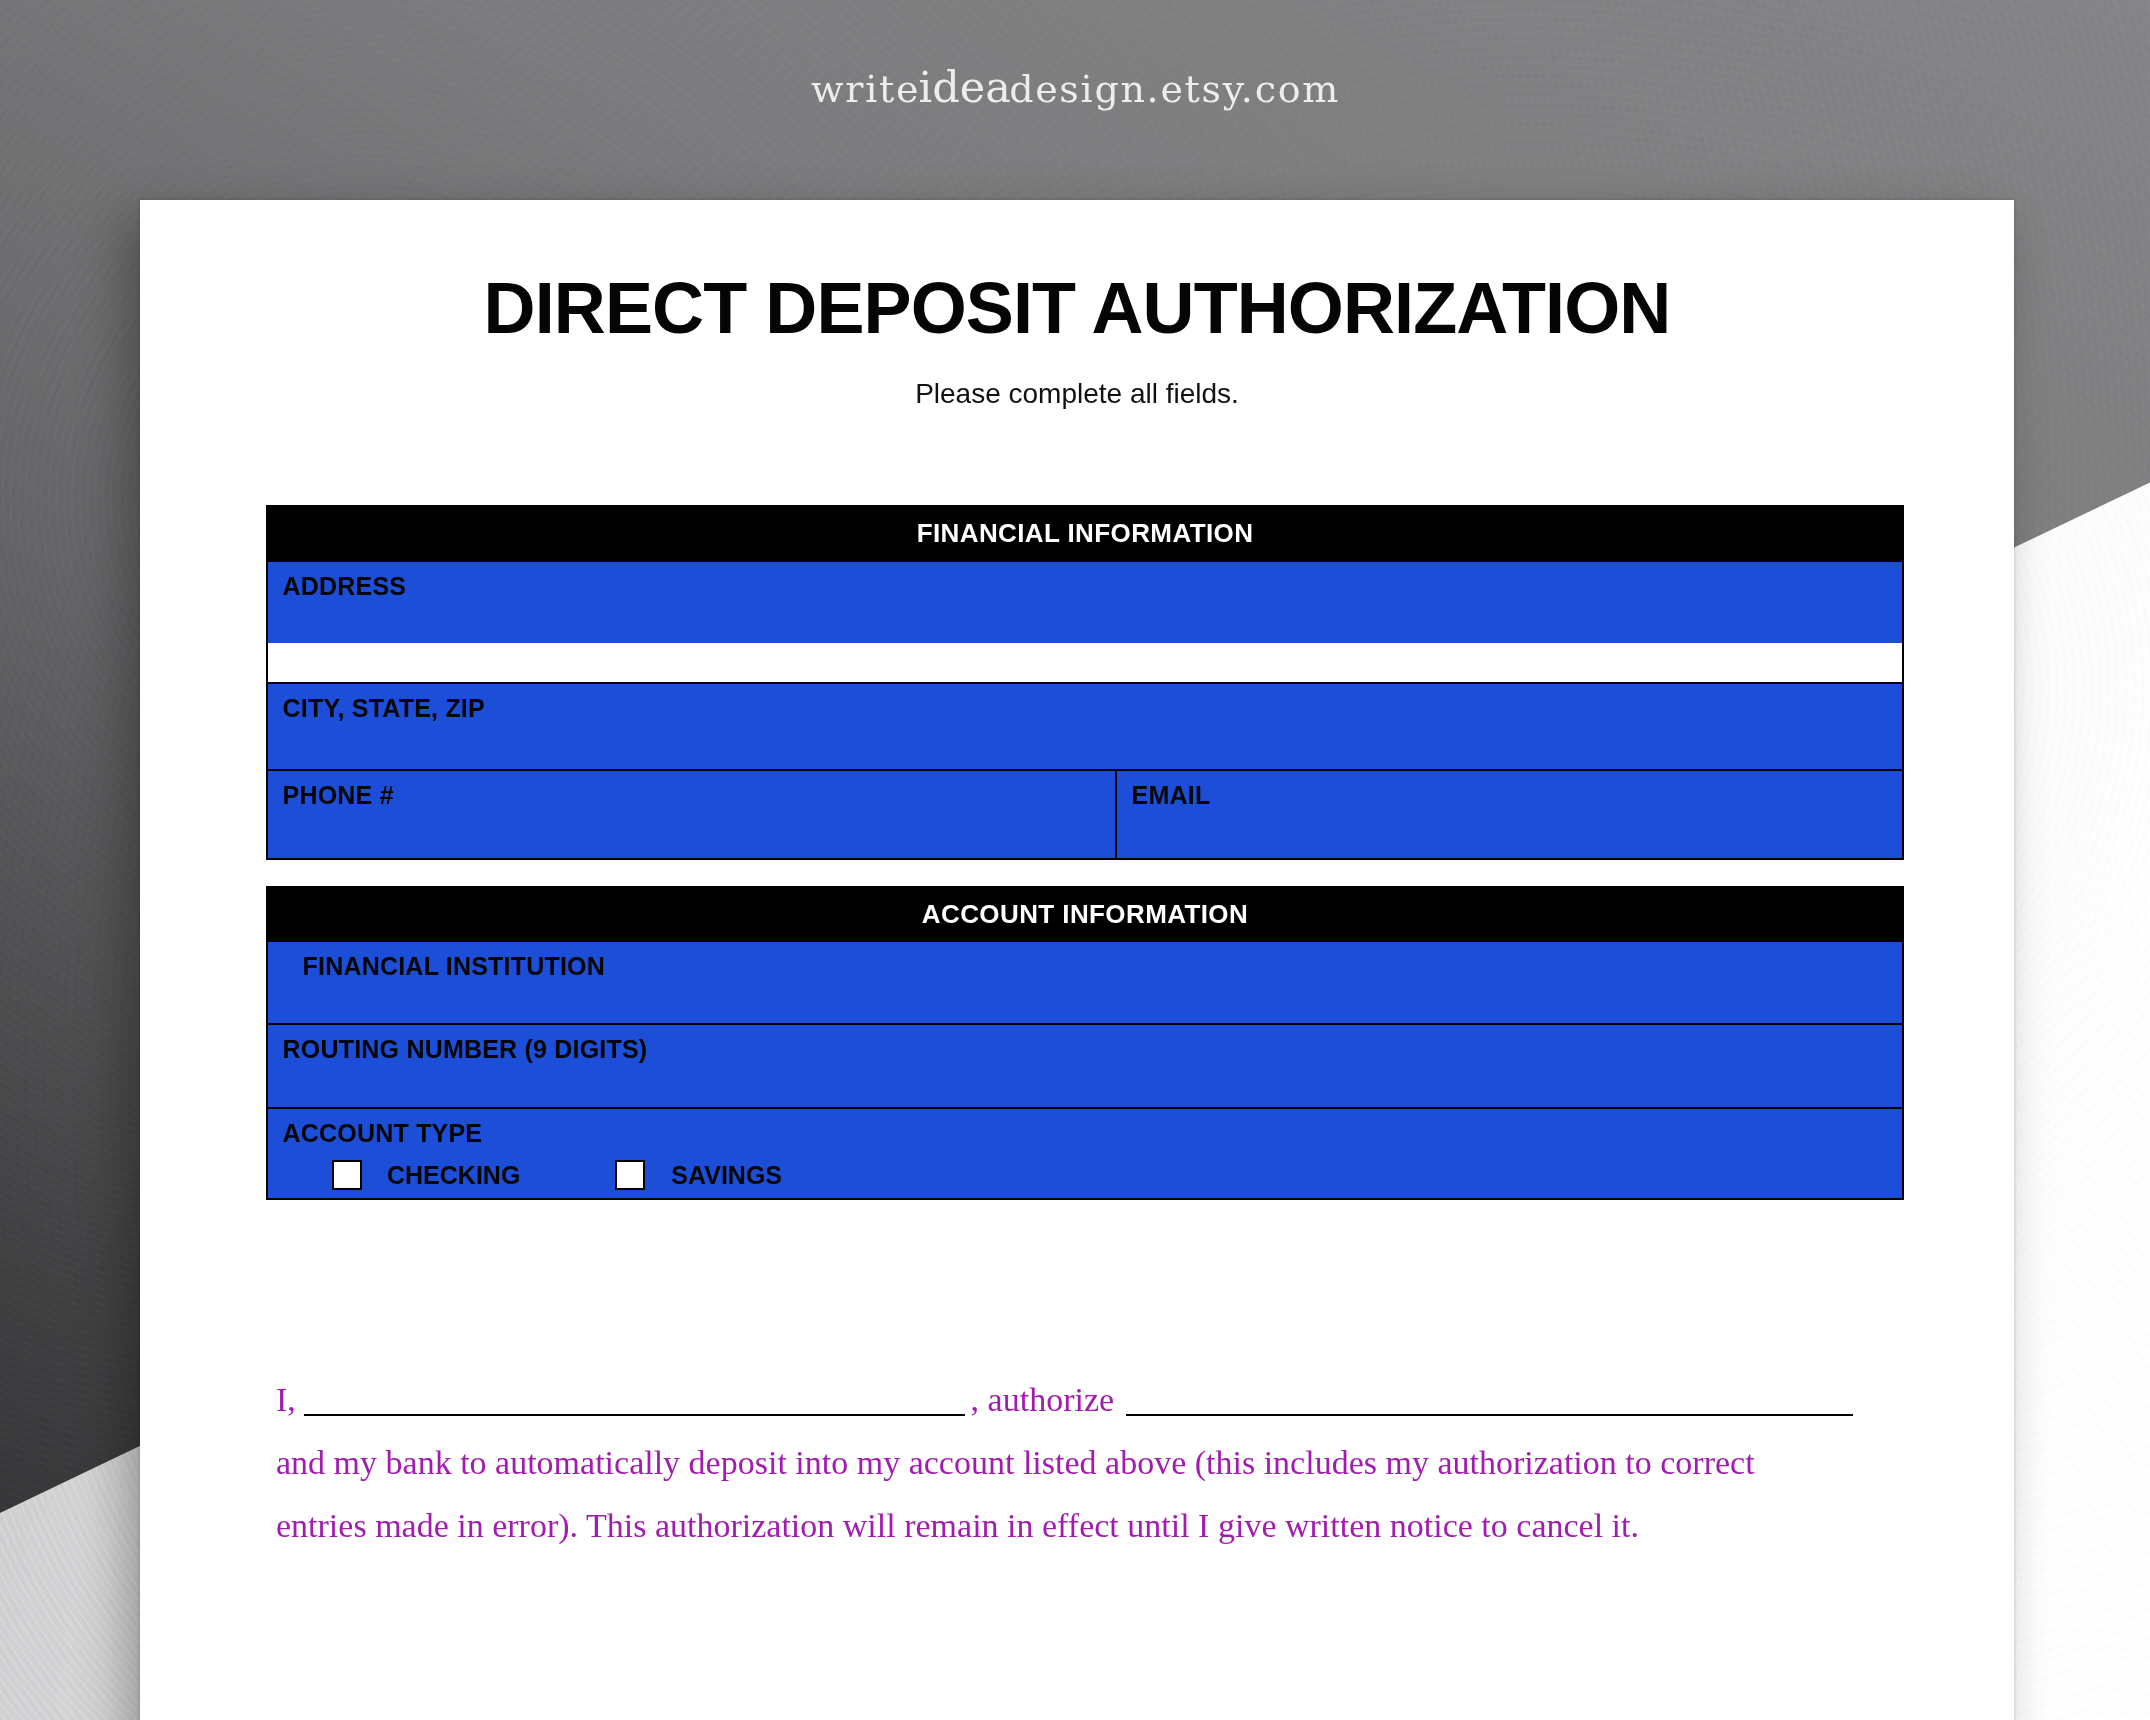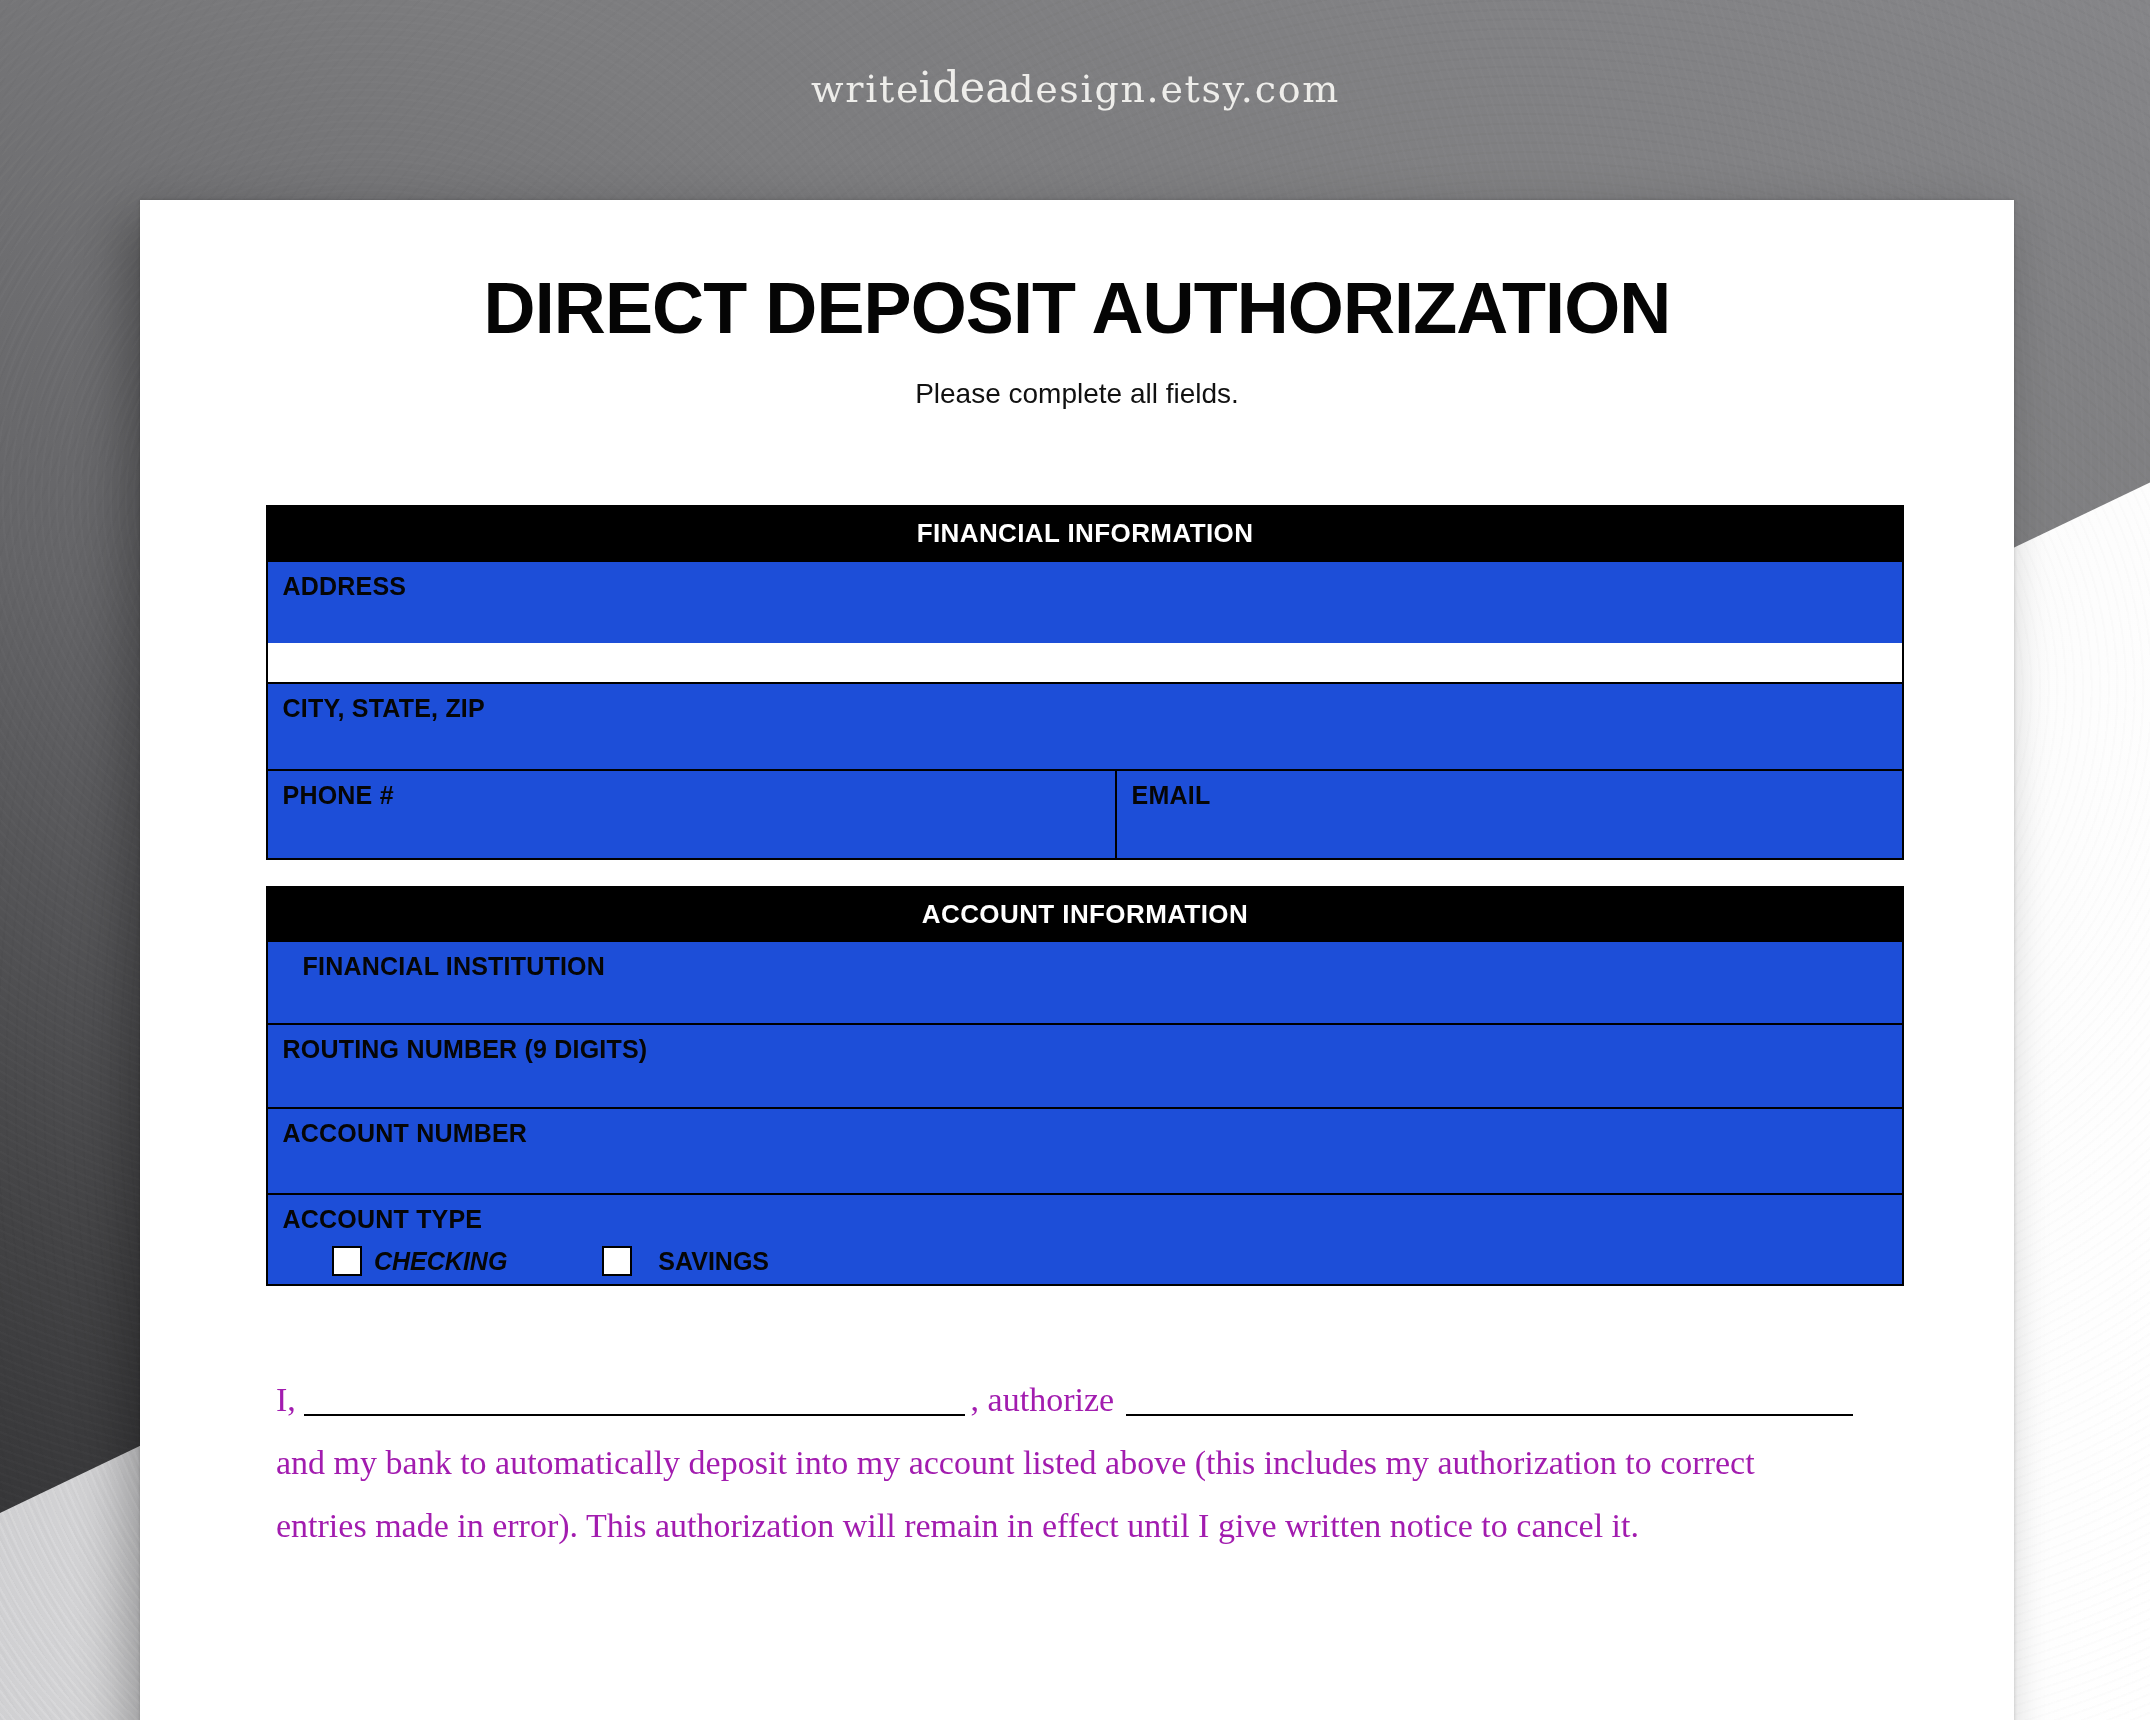--- a/index.html
+++ b/index.html
@@ -80,21 +80,21 @@
   .cell{box-sizing:border-box;height:100%;}
   .cell-phone{width:849px;border-right:2.6px solid #000;}
   .cell-email{flex:1;}
   .split .lbl{padding-top:10.3px;}
   .checkbox-row{display:flex;align-items:center;margin:12px 0 0 64px;}
   .checkbox{
     width:26px;height:26px;border:2.6px solid #000;background:#fff;
     display:inline-block;box-sizing:content-box;
   }
   .cb-lbl{font-size:25px;font-weight:bold;color:#060606;}
-  .cb-lbl-checking{margin-left:12px;font-style:italic;}
+  .cb-lbl-checking{margin-left:25px;}
   .checkbox-savings{margin-left:95px;}
   .cb-lbl-savings{margin-left:26px;}
   .auth{
     position:absolute;left:136px;top:1168px;width:1626px;
     font-family:"Liberation Serif","DejaVu Serif",serif;
     font-size:34px;color:#a21caf;line-height:63px;
   }
   .auth-line{white-space:nowrap;}
   .blank{
     display:inline-block;border-bottom:2.6px solid #000;
@@ -137,23 +137,20 @@
     </div>
 
     <div class="tbl tbl-account">
       <div class="bar">ACCOUNT INFORMATION</div>
       <div class="row h-fin">
         <span class="lbl">FINANCIAL INSTITUTION</span>
       </div>
       <div class="row h-routing">
         <span class="lbl">ROUTING NUMBER (9 DIGITS)</span>
       </div>
-      <div class="row h-acctnum">
-        <span class="lbl">ACCOUNT NUMBER</span>
-      </div>
       <div class="row h-accttype">
         <span class="lbl">ACCOUNT TYPE</span>
         <div class="checkbox-row">
           <span class="checkbox checkbox-checking"></span>
           <span class="cb-lbl cb-lbl-checking">CHECKING</span>
           <span class="checkbox checkbox-savings"></span>
           <span class="cb-lbl cb-lbl-savings">SAVINGS</span>
         </div>
       </div>
     </div>

